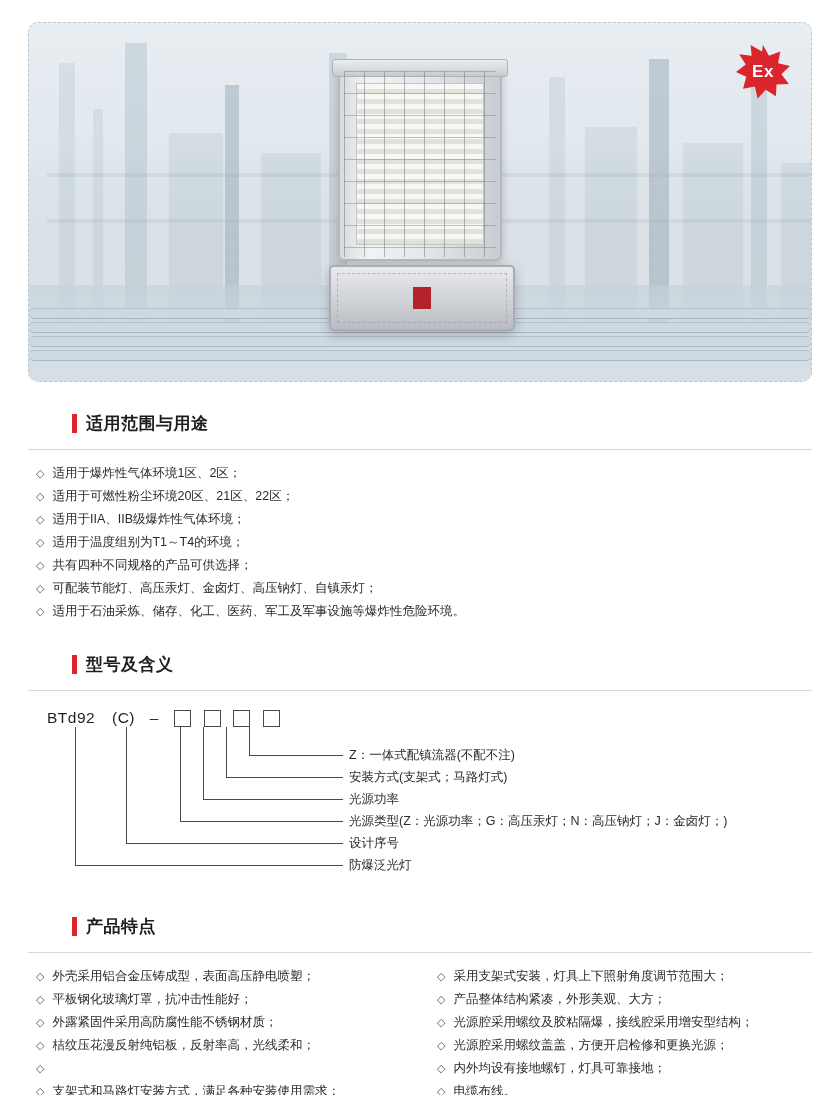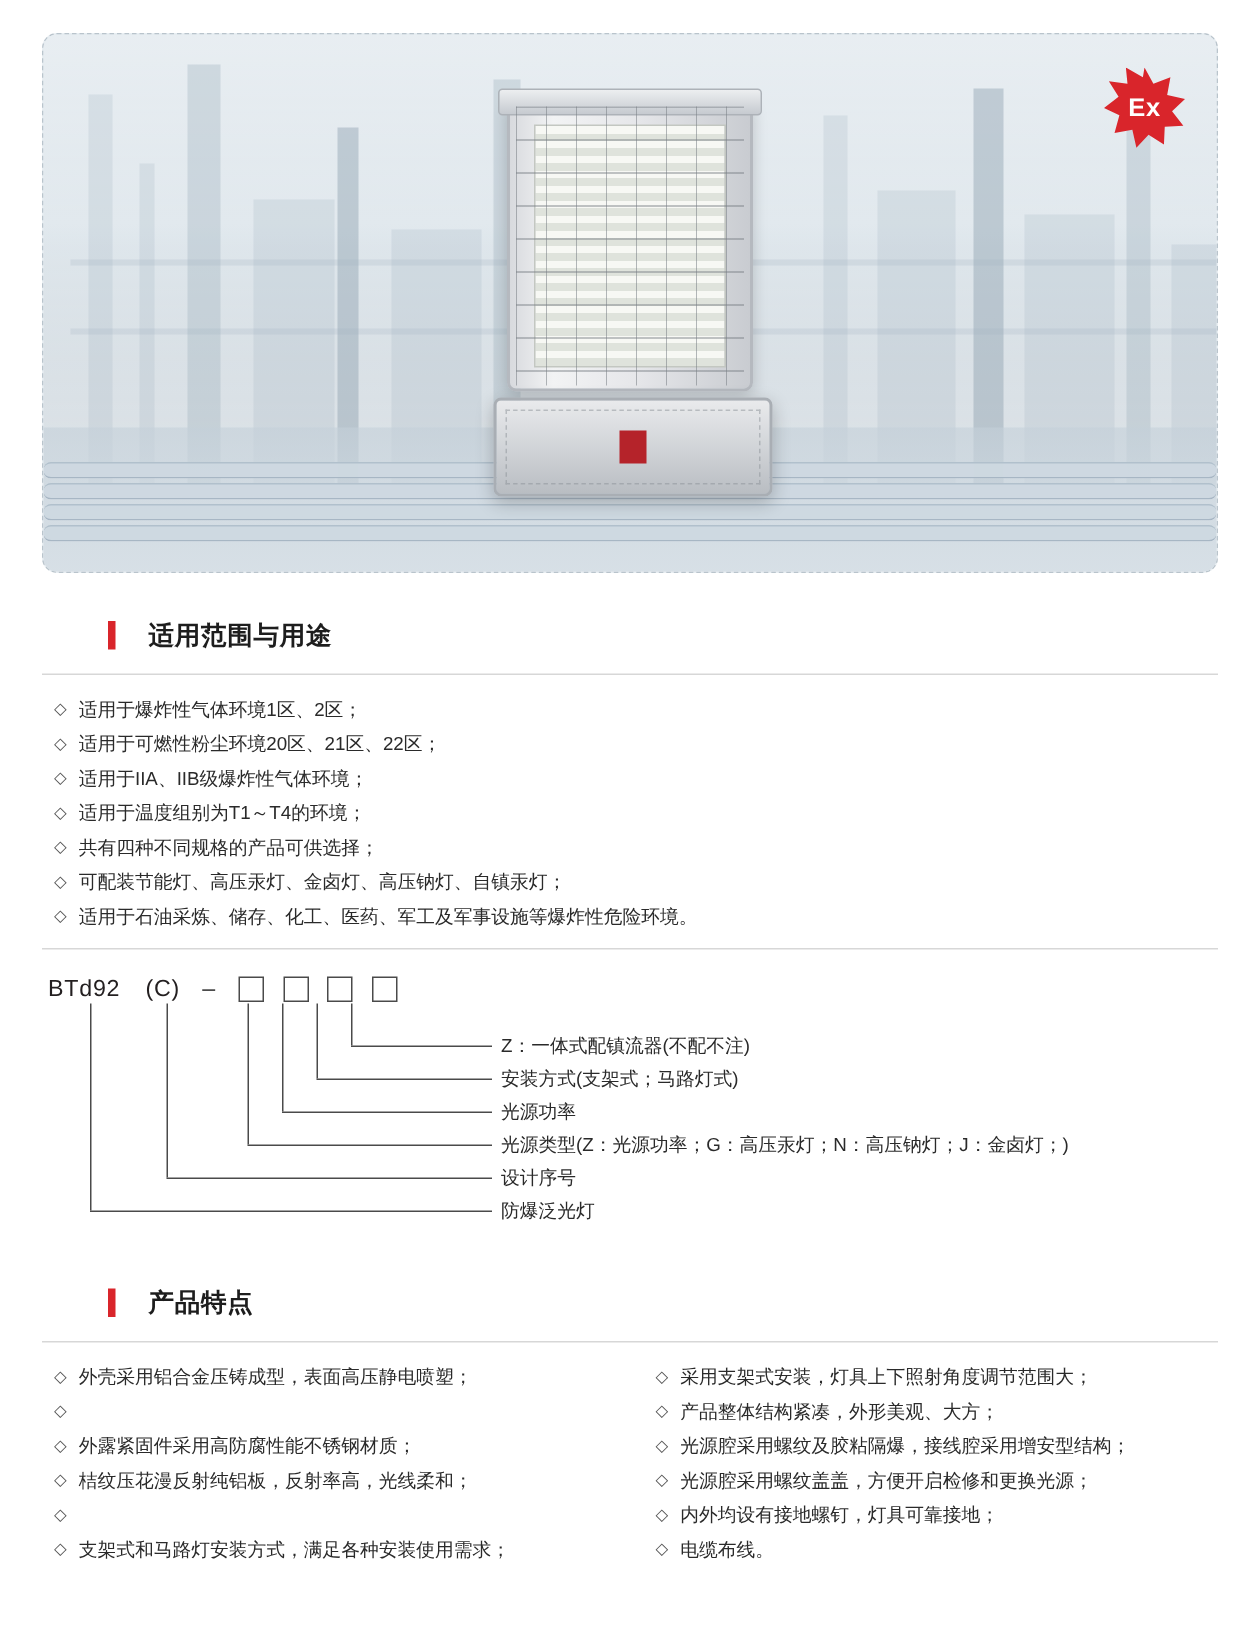--- a/index.html
+++ b/index.html
@@ -151,21 +151,21 @@
     color: #ffffff;
     font-weight: bold;
     font-size: 17px;
     letter-spacing: 0.5px;
   }
 
   
   .sec-head {
     display: flex;
     align-items: center;
-    gap: 22px;
+    gap: 9px;
     margin: 30px 0 14px 0;
     padding-left: 44px;
   }
   .sec-bar {
     width: 5px;
     height: 19px;
     background: #d9252b;
     display: inline-block;
   }
   .sec-title {
@@ -194,21 +194,21 @@
   .dia {
     color: #555;
     font-size: 11px;
     line-height: 23px;
   }
 
   
   .model {
     position: relative;
     height: 178px;
-    margin: 16px 0 0 0;
+    margin: 16px 0 0 15px;
   }
   .model-code {
     position: absolute;
     left: 4px;
     top: 2px;
     font-size: 15.5px;
     letter-spacing: 0.5px;
     white-space: nowrap;
   }
   .model-code .paren { margin-left: 12px; }
@@ -319,20 +319,24 @@
     <div class="bullet">
       <span class="dia">◇</span>
       <span>可配装节能灯、高压汞灯、金卤灯、高压钠灯、自镇汞灯；</span>
     </div>
     <div class="bullet">
       <span class="dia">◇</span>
       <span>适用于石油采炼、储存、化工、医药、军工及军事设施等爆炸性危险环境。</span>
     </div>
   </div>
 
+  <div class="sec-head">
+    <span class="sec-bar"></span>
+    <span class="sec-title">型号及含义</span>
+  </div>
   <div class="sec-rule"></div>
 
   <div class="model">
     <div class="model-code">
       <span>BTd92</span>
       <span class="paren">(C)</span>
       <span class="dash">–</span>
       <span class="box"></span>
       <span class="box"></span>
       <span class="box"></span>
@@ -375,20 +379,21 @@
   <div class="sec-rule"></div>
 
   <div class="features">
     <div class="col">
       <div class="bullet">
         <span class="dia">◇</span>
         <span>外壳采用铝合金压铸成型，表面高压静电喷塑；</span>
       </div>
       <div class="bullet">
         <span class="dia">◇</span>
+        <span>平板钢化玻璃灯罩，抗冲击性能好；</span>
       </div>
       <div class="bullet">
         <span class="dia">◇</span>
         <span>外露紧固件采用高防腐性能不锈钢材质；</span>
       </div>
       <div class="bullet">
         <span class="dia">◇</span>
         <span>桔纹压花漫反射纯铝板，反射率高，光线柔和；</span>
       </div>
       <div class="bullet">

